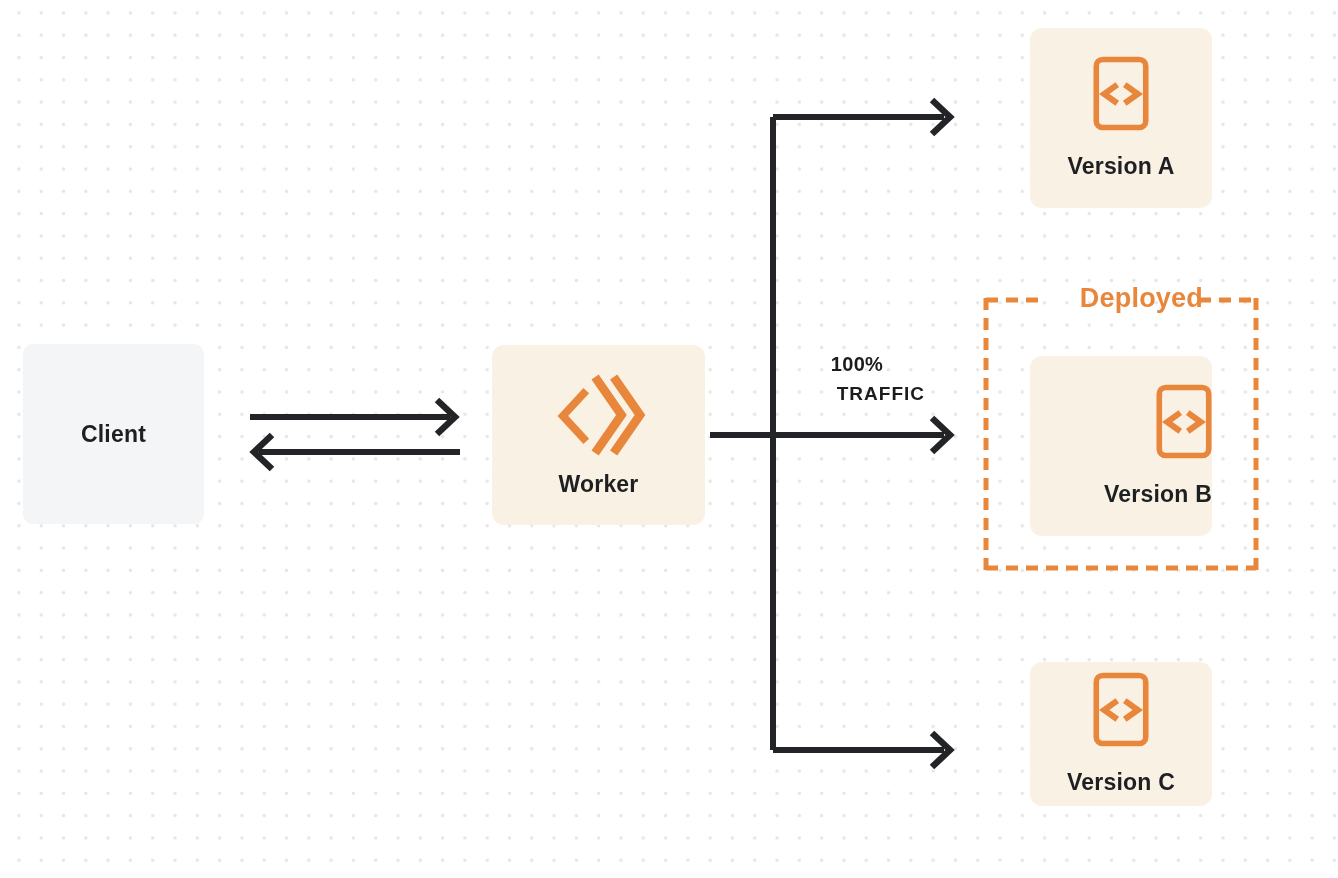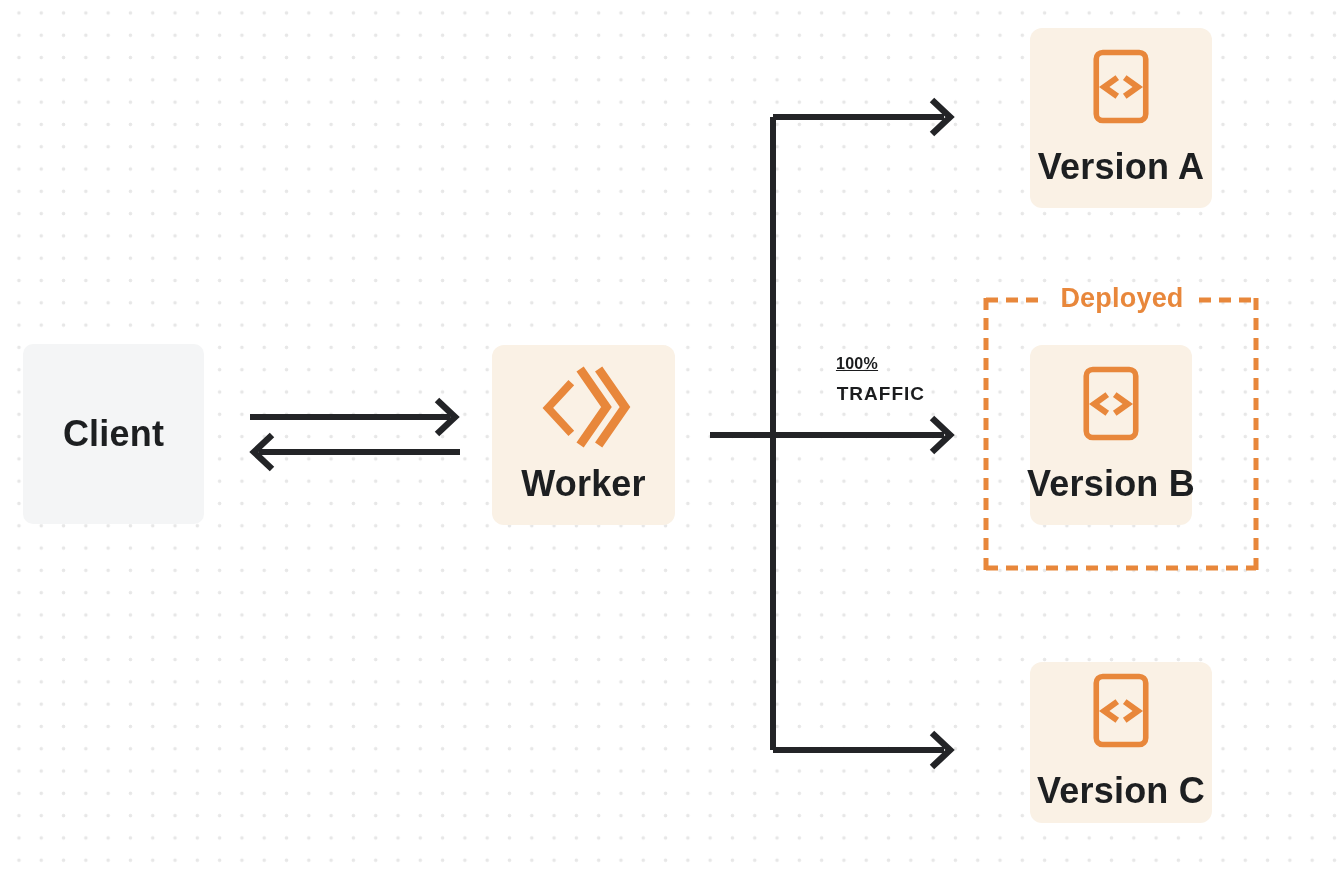--- a/index.html
+++ b/index.html
@@ -29,46 +29,46 @@
   }
   .node.gray {
     background: #f4f5f6;
     border-radius: 10px;
   }
   .node.cream {
     background: #faf1e5;
     border-radius: 12px;
   }
   .node-label {
-    font-size: 36px;
+    font-size: 23px;
     font-weight: 700;
     color: #1d1f21;
     letter-spacing: 0.2px;
     white-space: nowrap;
   }
   #node-worker .node-label { margin-top: 16px; }
   .version-node .node-label { margin-top: 22px; }
   .node-icon svg { display: block; overflow: visible; }
   .traffic-label {
     position: absolute;
     left: 789px;
     top: 349px;
     width: 136px;
     text-align: center;
     color: #1b1c1e;
     font-weight: 700;
   }
-  .traffic-label .line1 { font-size: 16px; line-height: 30px; letter-spacing: 0.3px; text-decoration: underline; }
+  .traffic-label .line1 { font-size: 20px; line-height: 30px; letter-spacing: 0.3px; }
   .traffic-label .line2 { font-size: 19px; line-height: 30px; letter-spacing: 1px; text-align: right; }
   .deployed-label {
     position: absolute;
     left: 1041px;
     top: 283px;
     width: 162px;
-    text-align: center;
+    text-align: right;
     font-size: 27px;
     font-weight: 700;
     color: #e8873b;
     letter-spacing: 0.2px;
     white-space: nowrap;
   }
 </style>
 </head>
 <body>
 
@@ -100,21 +100,21 @@
       <path d="M986,298 V570"></path>
       <path d="M1256,298 V570"></path>
       <path d="M986,568 H1256"></path>
     </g>
   </svg>
 
   <div class="node gray" id="node-client" style="left:23px; top:344px; width:181px; height:180px;">
     <div class="node-label">Client</div>
   </div>
 
-  <div class="node cream" id="node-worker" style="left:492px; top:345px; width:183px; height:180px;">
+  <div class="node cream" id="node-worker" style="left:492px; top:345px; width:213px; height:180px;">
     <span class="node-icon">
       <svg width="88" height="82" viewBox="0 0 90 84" fill="none" stroke="#e8873b" stroke-linecap="butt" stroke-linejoin="miter">
         <polyline points="32,18 8,44 32,70" stroke-width="8"></polyline>
         <polyline points="41,4 68,43 41,82" stroke-width="9"></polyline>
         <polyline points="60,4 87,43 60,82" stroke-width="9"></polyline>
       </svg>
     </span>
     <div class="node-label">Worker</div>
   </div>
 
@@ -129,32 +129,32 @@
     <span class="node-icon">
       <svg width="56" height="75" viewBox="0 0 60 80" fill="none" stroke="#e8873b" stroke-linecap="butt" stroke-linejoin="miter">
         <rect x="3.5" y="3.5" width="53" height="73" rx="7" stroke-width="6"></rect>
         <polyline points="26,30.5 12,40.5 26,50.5" stroke-width="6.5"></polyline>
         <polyline points="34,30.5 48,40.5 34,50.5" stroke-width="6.5"></polyline>
       </svg>
     </span>
     <div class="node-label">Version A</div>
   </div>
 
-  <div class="node cream version-node" id="node-version-b" style="left:1030px; top:345px; width:162px; height:180px;">
+  <div class="node cream version-node" id="node-version-b" style="left:1030px; top:356px; width:182px; height:180px;align-items:flex-end;">
     <span class="node-icon">
       <svg width="56" height="75" viewBox="0 0 60 80" fill="none" stroke="#e8873b" stroke-linecap="butt" stroke-linejoin="miter">
         <rect x="3.5" y="3.5" width="53" height="73" rx="7" stroke-width="6"></rect>
         <polyline points="26,30.5 12,40.5 26,50.5" stroke-width="6.5"></polyline>
         <polyline points="34,30.5 48,40.5 34,50.5" stroke-width="6.5"></polyline>
       </svg>
     </span>
     <div class="node-label">Version B</div>
   </div>
 
-  <div class="node cream version-node" id="node-version-c" style="left:1030px; top:662px; width:182px; height:161px;">
+  <div class="node cream version-node" id="node-version-c" style="left:1030px; top:662px; width:182px; height:144px;">
     <span class="node-icon">
       <svg width="56" height="75" viewBox="0 0 60 80" fill="none" stroke="#e8873b" stroke-linecap="butt" stroke-linejoin="miter">
         <rect x="3.5" y="3.5" width="53" height="73" rx="7" stroke-width="6"></rect>
         <polyline points="26,30.5 12,40.5 26,50.5" stroke-width="6.5"></polyline>
         <polyline points="34,30.5 48,40.5 34,50.5" stroke-width="6.5"></polyline>
       </svg>
     </span>
     <div class="node-label">Version C</div>
   </div>
 

